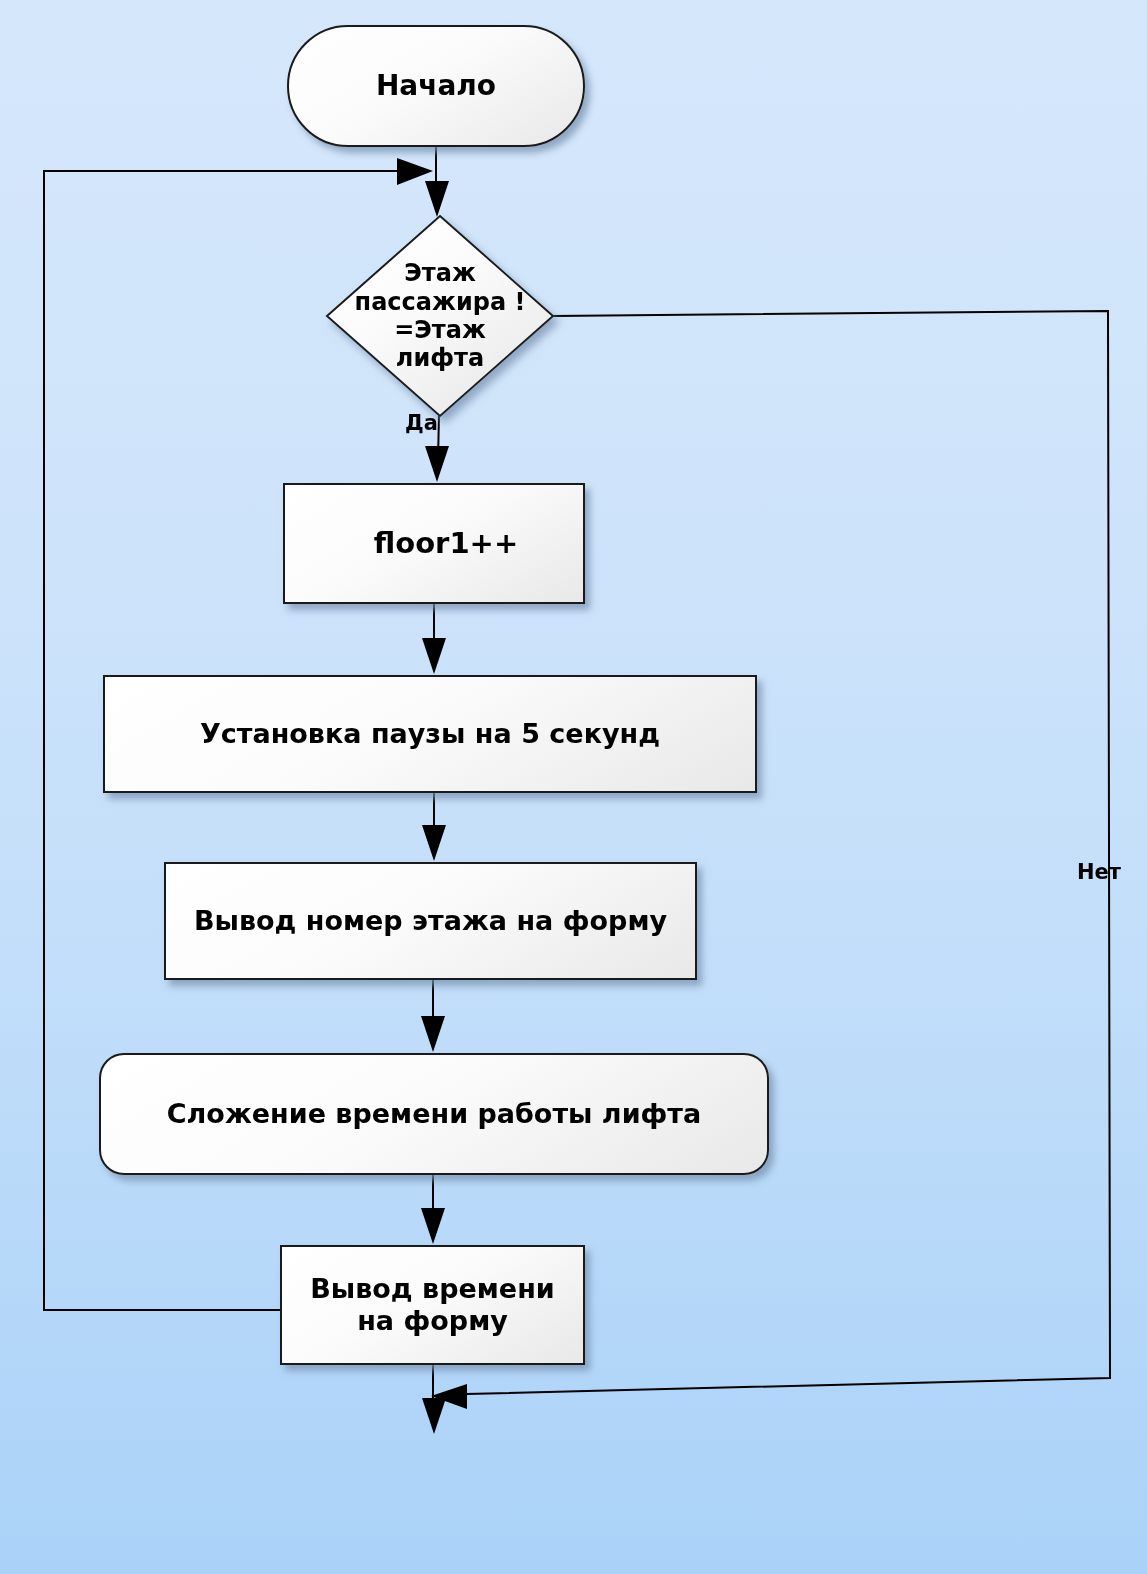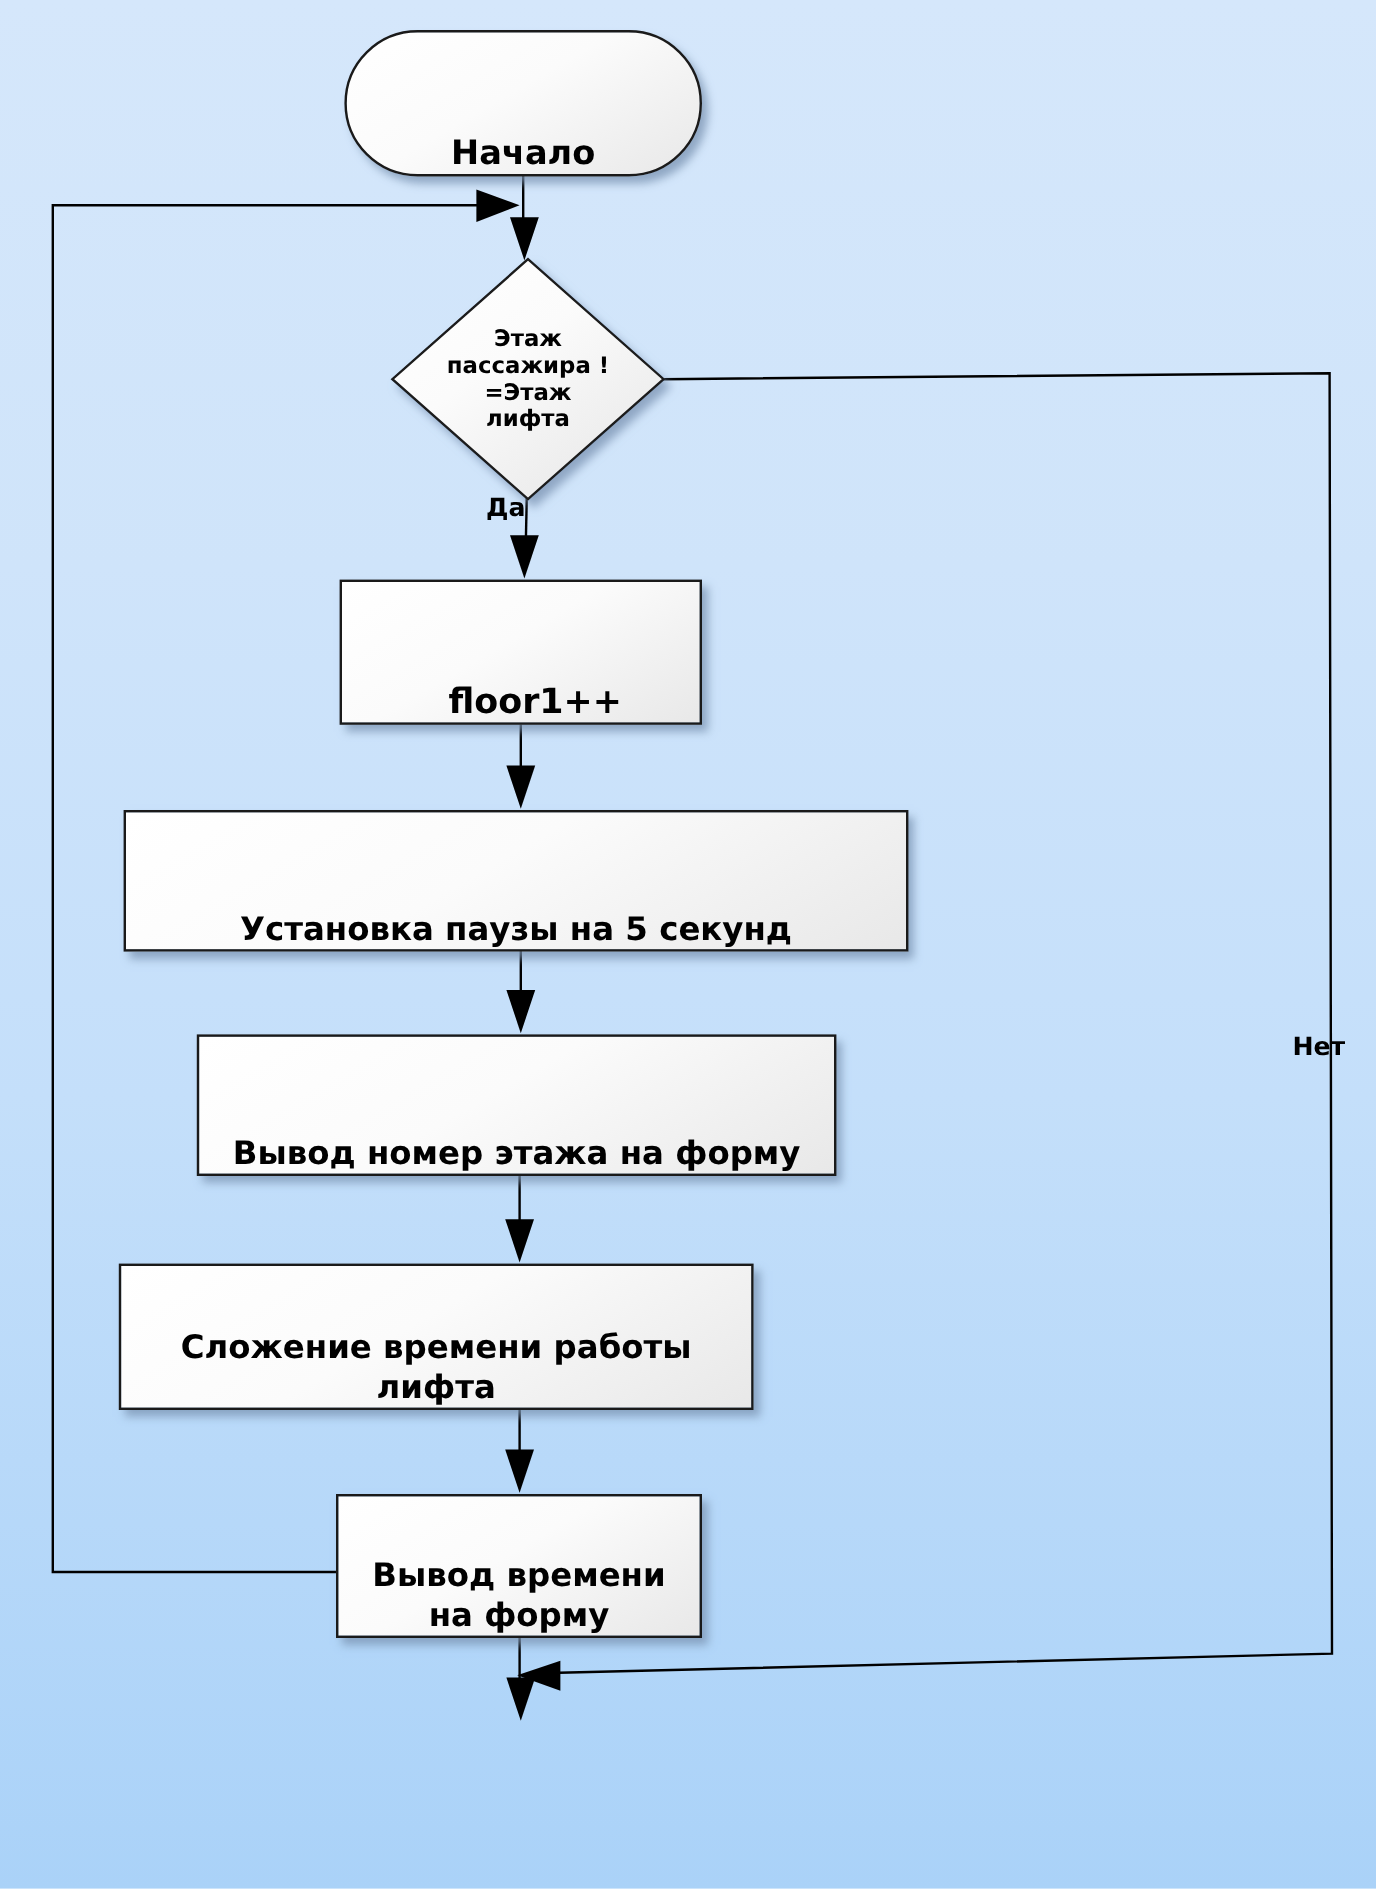--- a/index.html
+++ b/index.html
@@ -22,38 +22,38 @@
     width: 1147px; height: 1574px;
   }
   .connector { stroke: var(--connector, #000000); stroke-width: 2; fill: none; }
   .arrowhead { fill: var(--connector, #000000); stroke: none; }
   .node {
     position: absolute;
     box-sizing: border-box;
     border: 2px solid var(--node_border, #1a1a1a);
     background: linear-gradient(150deg, var(--node_fill_top, #ffffff) 0%, #fbfbfb 45%, var(--node_fill_bottom, #e8e8e8) 100%);
     box-shadow: 5px 6px 7px rgba(122, 147, 178, 0.75);
-    display: flex; align-items: flex-end; justify-content: center;
+    display: flex; align-items: center; justify-content: center;
   }
   .terminator { border-radius: 61px; }
   .node-label {
     font-weight: bold;
     font-size: 27px;
     color: #000;
     text-align: center;
     white-space: pre-line;
     line-height: 1.2;
   }
   .terminator .node-label { font-size: 28px; }
   .mono-ish { font-size: 29px; }
   .decision-label {
     position: absolute;
     left: 332px; top: 246px; width: 216px; height: 140px;
     display: flex; align-items: center; justify-content: center;
-    font-weight: bold; font-size: 19px; line-height: 1.18;
+    font-weight: bold; font-size: 24px; line-height: 1.18;
     text-align: center; white-space: pre-line; color: #000;
   }
   .edge-label {
     position: absolute;
     font-weight: bold; font-size: 21px; color: #000;
   }
   .yes-label { left: 405px; top: 411px; }
   .no-label  { left: 1077px; top: 860px; }
 </style>
 </head>
@@ -139,21 +139,21 @@
   </div>
 
   <div class="node" style="left:103px; top:675px; width:654px; height:118px;">
     <span class="node-label">Установка паузы на 5 секунд</span>
   </div>
 
   <div class="node" style="left:164px; top:862px; width:533px; height:118px;">
     <span class="node-label">Вывод номер этажа на форму</span>
   </div>
 
-  <div class="node" style="left:99px; top:1053px; width:529px; height:122px;">
+  <div class="node" style="left:99px; top:1053px; width:670px; height:122px;border-radius:25px;">
     <span class="node-label">Сложение времени работы лифта</span>
   </div>
 
   <div class="node" style="left:280px; top:1245px; width:305px; height:120px;">
     <span class="node-label">Вывод времени
 на форму</span>
   </div>
 
 
 </div>

